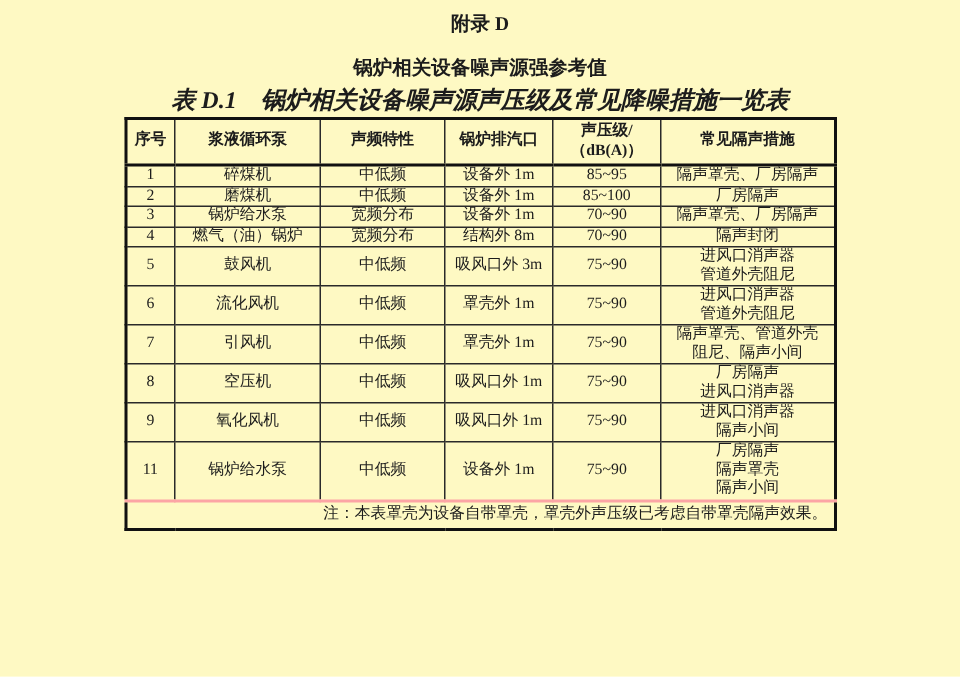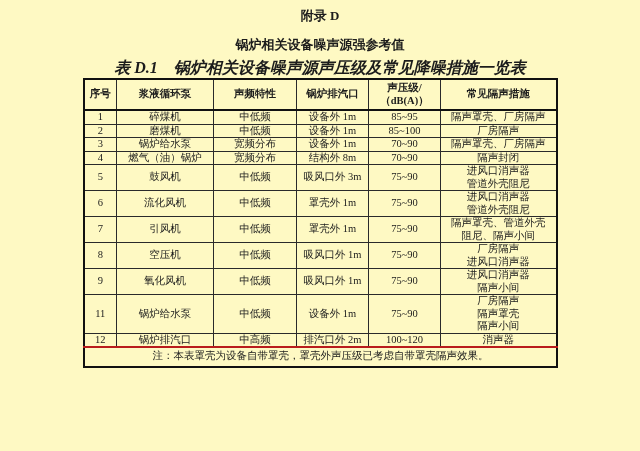--- a/index.html
+++ b/index.html
@@ -27,22 +27,22 @@
   table.d1 th, table.d1 td {
     border: 1px solid #2a2a2a; text-align: center; vertical-align: middle;
     white-space: pre-line; overflow: hidden;
   }
   table.d1 th {
     font-weight: bold; font-size: 10.5px; line-height: 12.5px;
     padding: 2px 1px; border-bottom: 2px solid #111111;
   }
   table.d1 td { font-size: 10.5px; line-height: 12.5px; padding: 0 1px; }
   table.d1 td.note-cell {
-    text-align: center; padding: 2px 4px 3px 5px;
-    border-top: 2px solid #b91c1c; font-size: 10.5px;
+    text-align: right; padding: 2px 4px 3px 5px;
+    border-top: 2px solid #fca5a5; font-size: 10.5px;
   }
 </style>
 </head>
 <body>
 
 <div class="page">
   <div class="heading h-appendix">附录 D</div>
   <div class="heading h-title">锅炉相关设备噪声源强参考值</div>
   <div class="heading caption">表 D.1　锅炉相关设备噪声源声压级及常见降噪措施一览表</div>
 
@@ -147,28 +147,20 @@
         <tr>
           <td>11</td>
           <td>锅炉给水泵</td>
           <td>中低频</td>
           <td>设备外 1m</td>
           <td>75~90</td>
           <td>厂房隔声
 隔声罩壳
 隔声小间</td>
         </tr>
-        <tr>
-          <td>12</td>
-          <td>锅炉排汽口</td>
-          <td>中高频</td>
-          <td>排汽口外 2m</td>
-          <td>100~120</td>
-          <td>消声器</td>
-        </tr>
       </tbody>
     <tfoot>
       <tr>
         <td class="note-cell" colspan="6">注：本表罩壳为设备自带罩壳，罩壳外声压级已考虑自带罩壳隔声效果。</td>
       </tr>
     </tfoot>
   </table>
 </div>
 
 </body></html>

